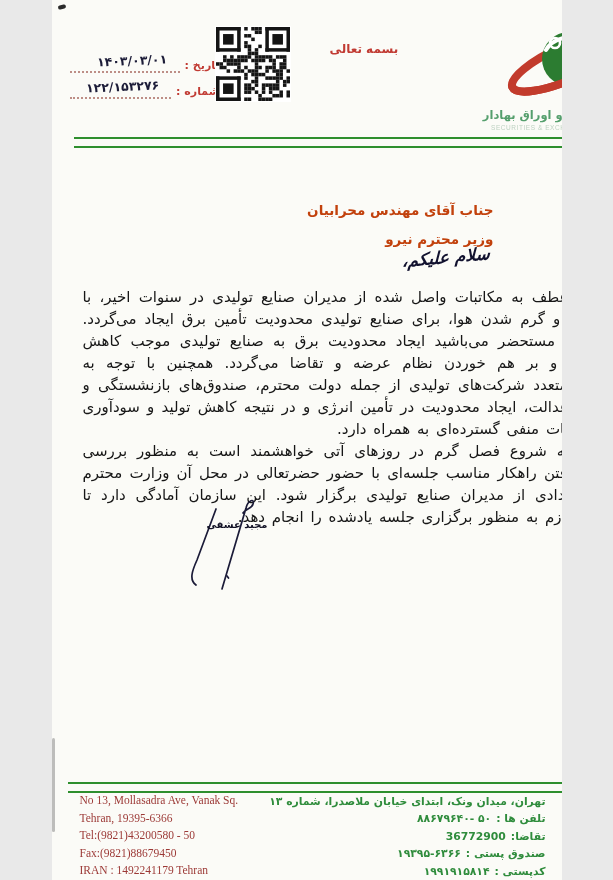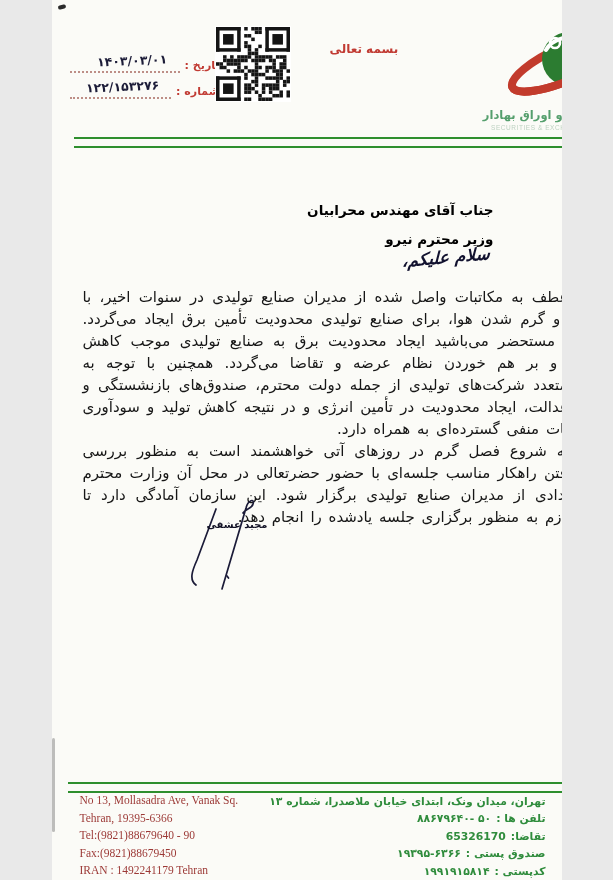--- a/index.html
+++ b/index.html
@@ -36,21 +36,21 @@
 
   .stamp{
     left:517px;top:149px;width:61px;height:23px;border-radius:6px;
     background:linear-gradient(180deg,#ececec 0%,#cfcfcf 55%,#b9b9b9 100%);
     border:1px solid #8f8f8f;box-shadow:3px 3px 0 rgba(55,55,55,.7);
     display:flex;align-items:center;justify-content:center;
     font-size:11.5px;font-weight:700;color:#191936;direction:rtl;
   }
 
   
-  .recipient{right:68px;top:196px;direction:rtl;text-align:right;font-weight:700;font-size:13.5px;line-height:29px;color:#000000;}
+  .recipient{right:68px;top:196px;direction:rtl;text-align:right;font-weight:700;font-size:13.5px;line-height:29px;color:#c2410c;}
   .salutation{right:72px;top:247px;direction:rtl;font-size:17px;font-weight:700;font-style:italic;
               color:#11112e;transform:rotate(-5deg) skewX(-6deg);letter-spacing:-1px;}
   .body{left:31px;top:286px;width:560px;direction:rtl;text-align:justify;
         font-size:15px;line-height:22px;color:#161616;word-spacing:2px;}
   .body p{margin:0;text-indent:18px;}
 
   .sig-svg{left:128px;top:492px;width:118px;height:106px;}
   .sig-svg path{stroke:#1b1b38;stroke-width:1.7;fill:none;stroke-linecap:round;}
   .signer{left:155px;top:519px;direction:rtl;font-size:10px;font-weight:700;color:#101024;white-space:nowrap;}
 
@@ -291,34 +291,34 @@
       <path d="M47,84 l1.5,2"></path>
     </svg>
   </div>
   <div class="abs signer">مجید عشقی</div>
 
   <div class="abs rule rule-bottom"></div>
 
   <div class="abs foot-en">
     <div>No 13, Mollasadra Ave, Vanak Sq.</div>
     <div>Tehran, 19395-6366</div>
-    <div>Tel:(9821)88679640 - 90</div>
+    <div>Tel:(9821)43200580 - 50</div>
     <div>Fax:(9821)88679450</div>
     <div>IRAN : 1492241179 Tehran</div>
   </div>
 
   <div class="abs foot-fa">
     <div>
       <span>تهران، میدان ونک، ابتدای خیابان ملاصدرا، شماره ۱۳</span>
     </div>
     <div>
       <span>تلفن ها :</span><span class="fa-num ltr">۸۸۶۷۹۶۴۰- ۵۰</span>
     </div>
     <div>
-      <span>تقاضا:</span><span class="fa-num ltr">65326170</span>
+      <span>تقاضا:</span><span class="fa-num ltr">36772900</span>
     </div>
     <div>
       <span>صندوق پستی :</span><span class="fa-num ltr">۱۹۳۹۵-۶۳۶۶</span>
     </div>
     <div>
       <span>کدپستی :</span><span class="fa-num ltr">۱۹۹۱۹۱۵۸۱۴</span>
     </div>
   </div>
 
 </div>

